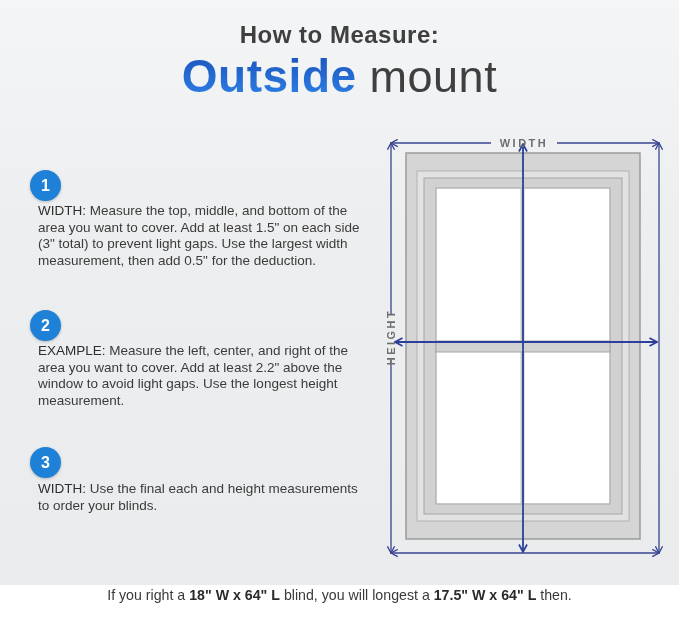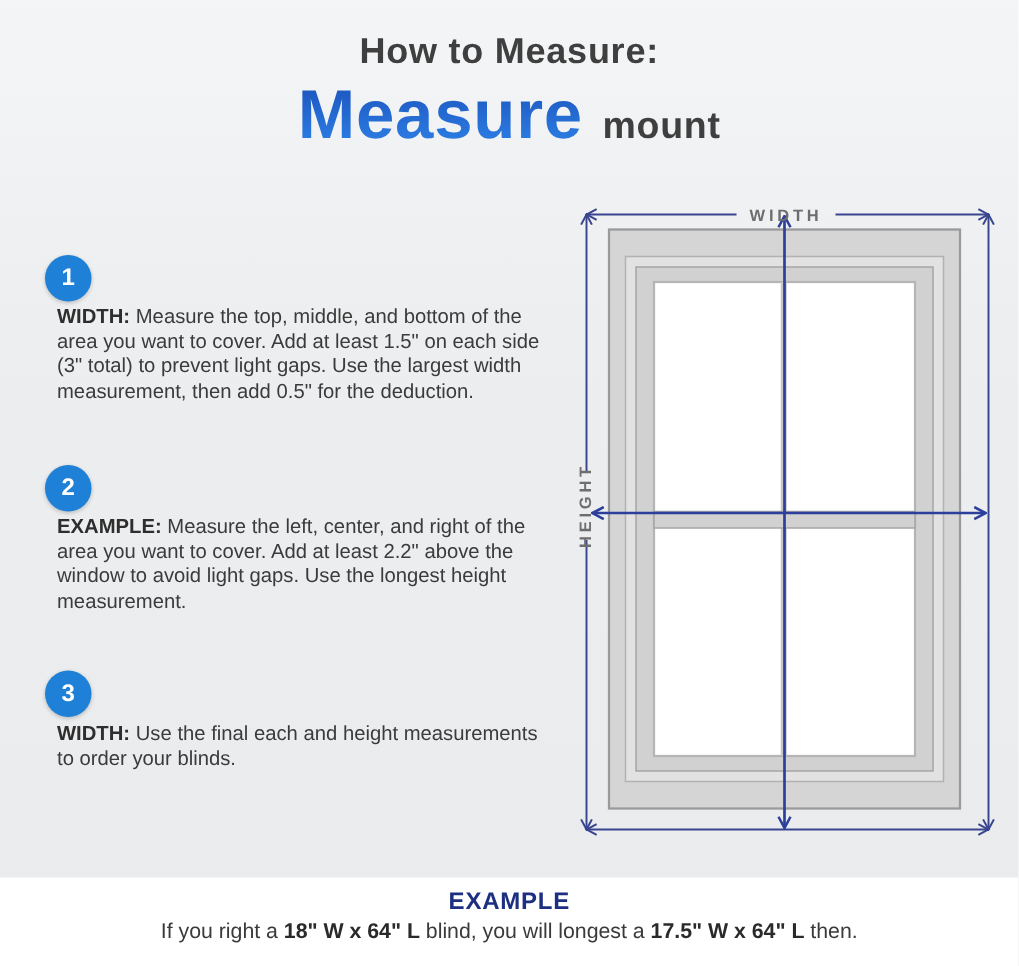--- a/index.html
+++ b/index.html
@@ -21,35 +21,35 @@
   .title-line2{
     display:flex;justify-content:center;align-items:baseline;gap:13px;margin-top:2px;
   }
   .title-highlight{
     font-size:46px;font-weight:800;letter-spacing:0.5px;
     color:#1b63cc;
     background:linear-gradient(180deg,#1a4fb8 0%,#2b7ce2 85%);
     -webkit-background-clip:text;background-clip:text;
     -webkit-text-fill-color:transparent;
   }
-  .title-suffix{font-size:25px;font-weight:700;color:#3f3f3f;letter-spacing:0.5px;}
+  .title-suffix{font-size:45px;font-weight:400;color:#3f3f3f;letter-spacing:0.5px;}
 
   
   .badge{
     position:absolute;left:30px;width:31px;height:31px;border-radius:50%;
     background:#1e80d6;color:#ffffff;font-size:16px;font-weight:700;
     display:flex;align-items:center;justify-content:center;
     box-shadow:0 1px 3px rgba(0,0,0,0.22);
   }
   .badge-1{top:170px;} .badge-2{top:310px;} .badge-3{top:447px;}
   .copy{
     position:absolute;left:38px;width:334px;margin:0;
     font-size:13.5px;line-height:16.5px;color:#3b3b3b;
   }
-  .copy b{font-weight:700;color:#2e2e2e;}
+  .copy b{font-weight:400;color:#2e2e2e;}
   .copy-1{top:203px;} .copy-2{top:343px;} .copy-3{top:481px;}
 
   
   .diagram{position:absolute;left:378px;top:130px;}
   .meas-label{
     font-family:"Liberation Sans", sans-serif;
     font-size:11px;font-weight:600;fill:#6e6e6e;letter-spacing:2.5px;
   }
 
   
@@ -66,21 +66,21 @@
   .example-text b{font-weight:700;color:#2a2a2a;}
 </style>
 </head>
 <body>
 
 <div class="page">
 
   <header class="title">
     <div class="title-line1">How to Measure:</div>
     <div class="title-line2">
-      <span class="title-highlight">Measure</span>
+      <span class="title-highlight">Outside</span>
       <span class="title-suffix">mount</span>
     </div>
   </header>
 
   <div class="badge badge-1">1</div>
   <p class="copy copy-1"><b>WIDTH:</b> <span>Measure the top, middle, and bottom of the area you want to cover. Add at least 1.5" on each side (3" total) to prevent light gaps. Use the largest width measurement, then add 0.5" for the deduction.</span></p>
 
   <div class="badge badge-2">2</div>
   <p class="copy copy-2"><b>EXAMPLE:</b> <span>Measure the left, center, and right of the area you want to cover. Add at least 2.2" above the window to avoid light gaps. Use the longest height measurement.</span></p>
 
@@ -118,17 +118,16 @@
     <g stroke="#2c3f9b" stroke-width="1.8" fill="none">
       <path d="M145 14 L145 422" marker-start="url(#ah-arr)" marker-end="url(#ah-arr)"></path>
       <path d="M17 212 L279 212" marker-start="url(#ah-arr)" marker-end="url(#ah-arr)"></path>
     </g>
 
     <text class="meas-label" x="146" y="17" text-anchor="middle">WIDTH</text>
     <text class="meas-label" x="13" y="207" text-anchor="middle" transform="rotate(-90 13 207)" dominant-baseline="central">HEIGHT</text>
   </svg>
 
   <footer class="footer">
-    <div class="example-heading">EXAMPLE</div>
     <p class="example-text"><span>If you right a </span><b>18" W x 64" L</b><span> blind, you will longest a </span><b>17.5" W x 64" L</b><span> then.</span></p>
   </footer>
 
 </div>
 
 </body></html>

